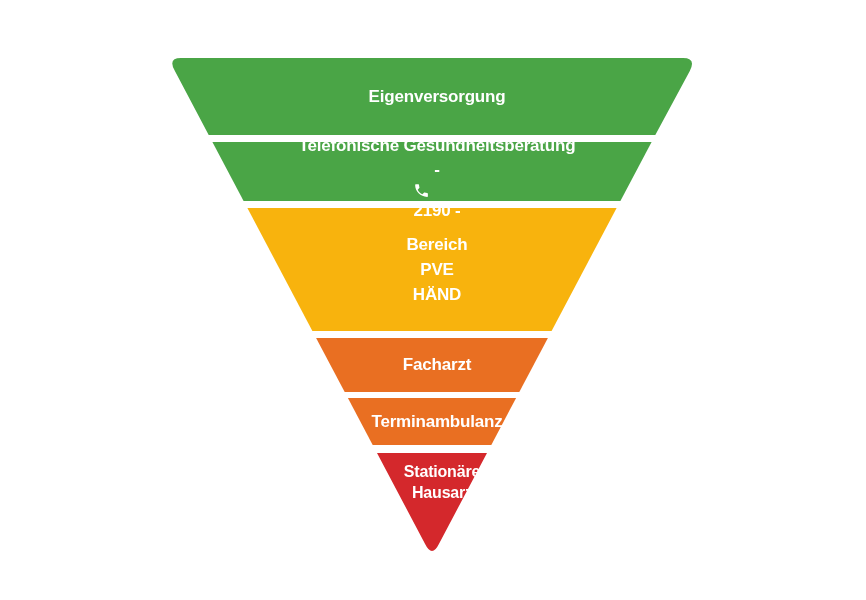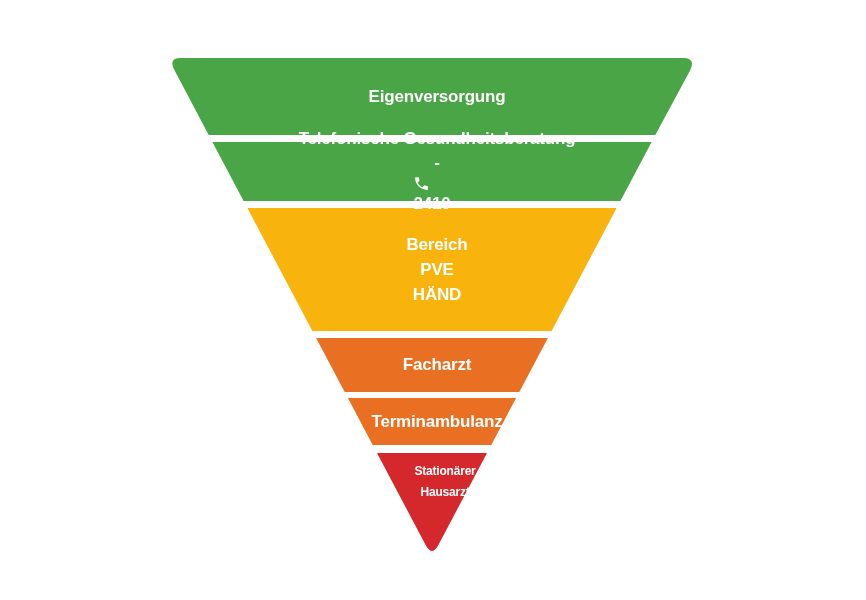--- a/index.html
+++ b/index.html
@@ -28,25 +28,25 @@
     color: #ffffff;
     font-weight: 700;
     font-size: 17px;
     letter-spacing: -0.2px;
     text-align: center;
     pointer-events: none;
     padding-left: 8px;
   }
   .level-label .line { display: block; }
   .label-1 { top: 58px;  height: 77px; }
-  .label-2 { top: 142px; height: 59px; line-height: 24px; }
+  .label-2 { top: 149px; height: 59px; line-height: 24px; }
   .label-3 { top: 208px; height: 123px; line-height: 25px; }
   .label-4 { top: 338px; height: 54px; }
   .label-5 { top: 398px; height: 47px; }
-  .label-6 { top: 453px; height: 58px; font-size: 12px; line-height: 21px; margin-left: 16px; }
+  .label-6 { top: 453px; height: 58px; font-size: 16px; line-height: 21px; margin-left: 16px; }
   .hotline-line {
     display: flex;
     align-items: center;
     justify-content: center;
     gap: 5px;
   }
   .phone-icon-svg { display: block; }
 </style>
 </head>
 <body>
@@ -74,21 +74,21 @@
 
   <div class="level-label label-2">
     <span class="line">Telefonische Gesundheitsberatung</span>
     <span class="line hotline-line">
       <span>-</span>
       <span>
         <svg class="phone-icon-svg" width="17" height="17" viewBox="0 0 24 24">
           <path fill="#ffffff" d="M6.62 10.79c1.44 2.83 3.76 5.14 6.59 6.59l2.2-2.2c.27-.27.67-.36 1.02-.24 1.12.37 2.33.57 3.57.57.55 0 1 .45 1 1V20c0 .55-.45 1-1 1-9.39 0-17-7.61-17-17 0-.55.45-1 1-1h3.5c.55 0 1 .45 1 1 0 1.25.2 2.45.57 3.57.11.35.03.74-.25 1.02l-2.2 2.2z"></path>
         </svg>
       </span>
-      <span>2410</span>
+      <span>2190</span>
       <span>-</span>
     </span>
   </div>
 
   <div class="level-label label-3">
     <span class="line">Bereich</span>
     <span class="line">PVE</span>
     <span class="line">HÄND</span>
   </div>
 

